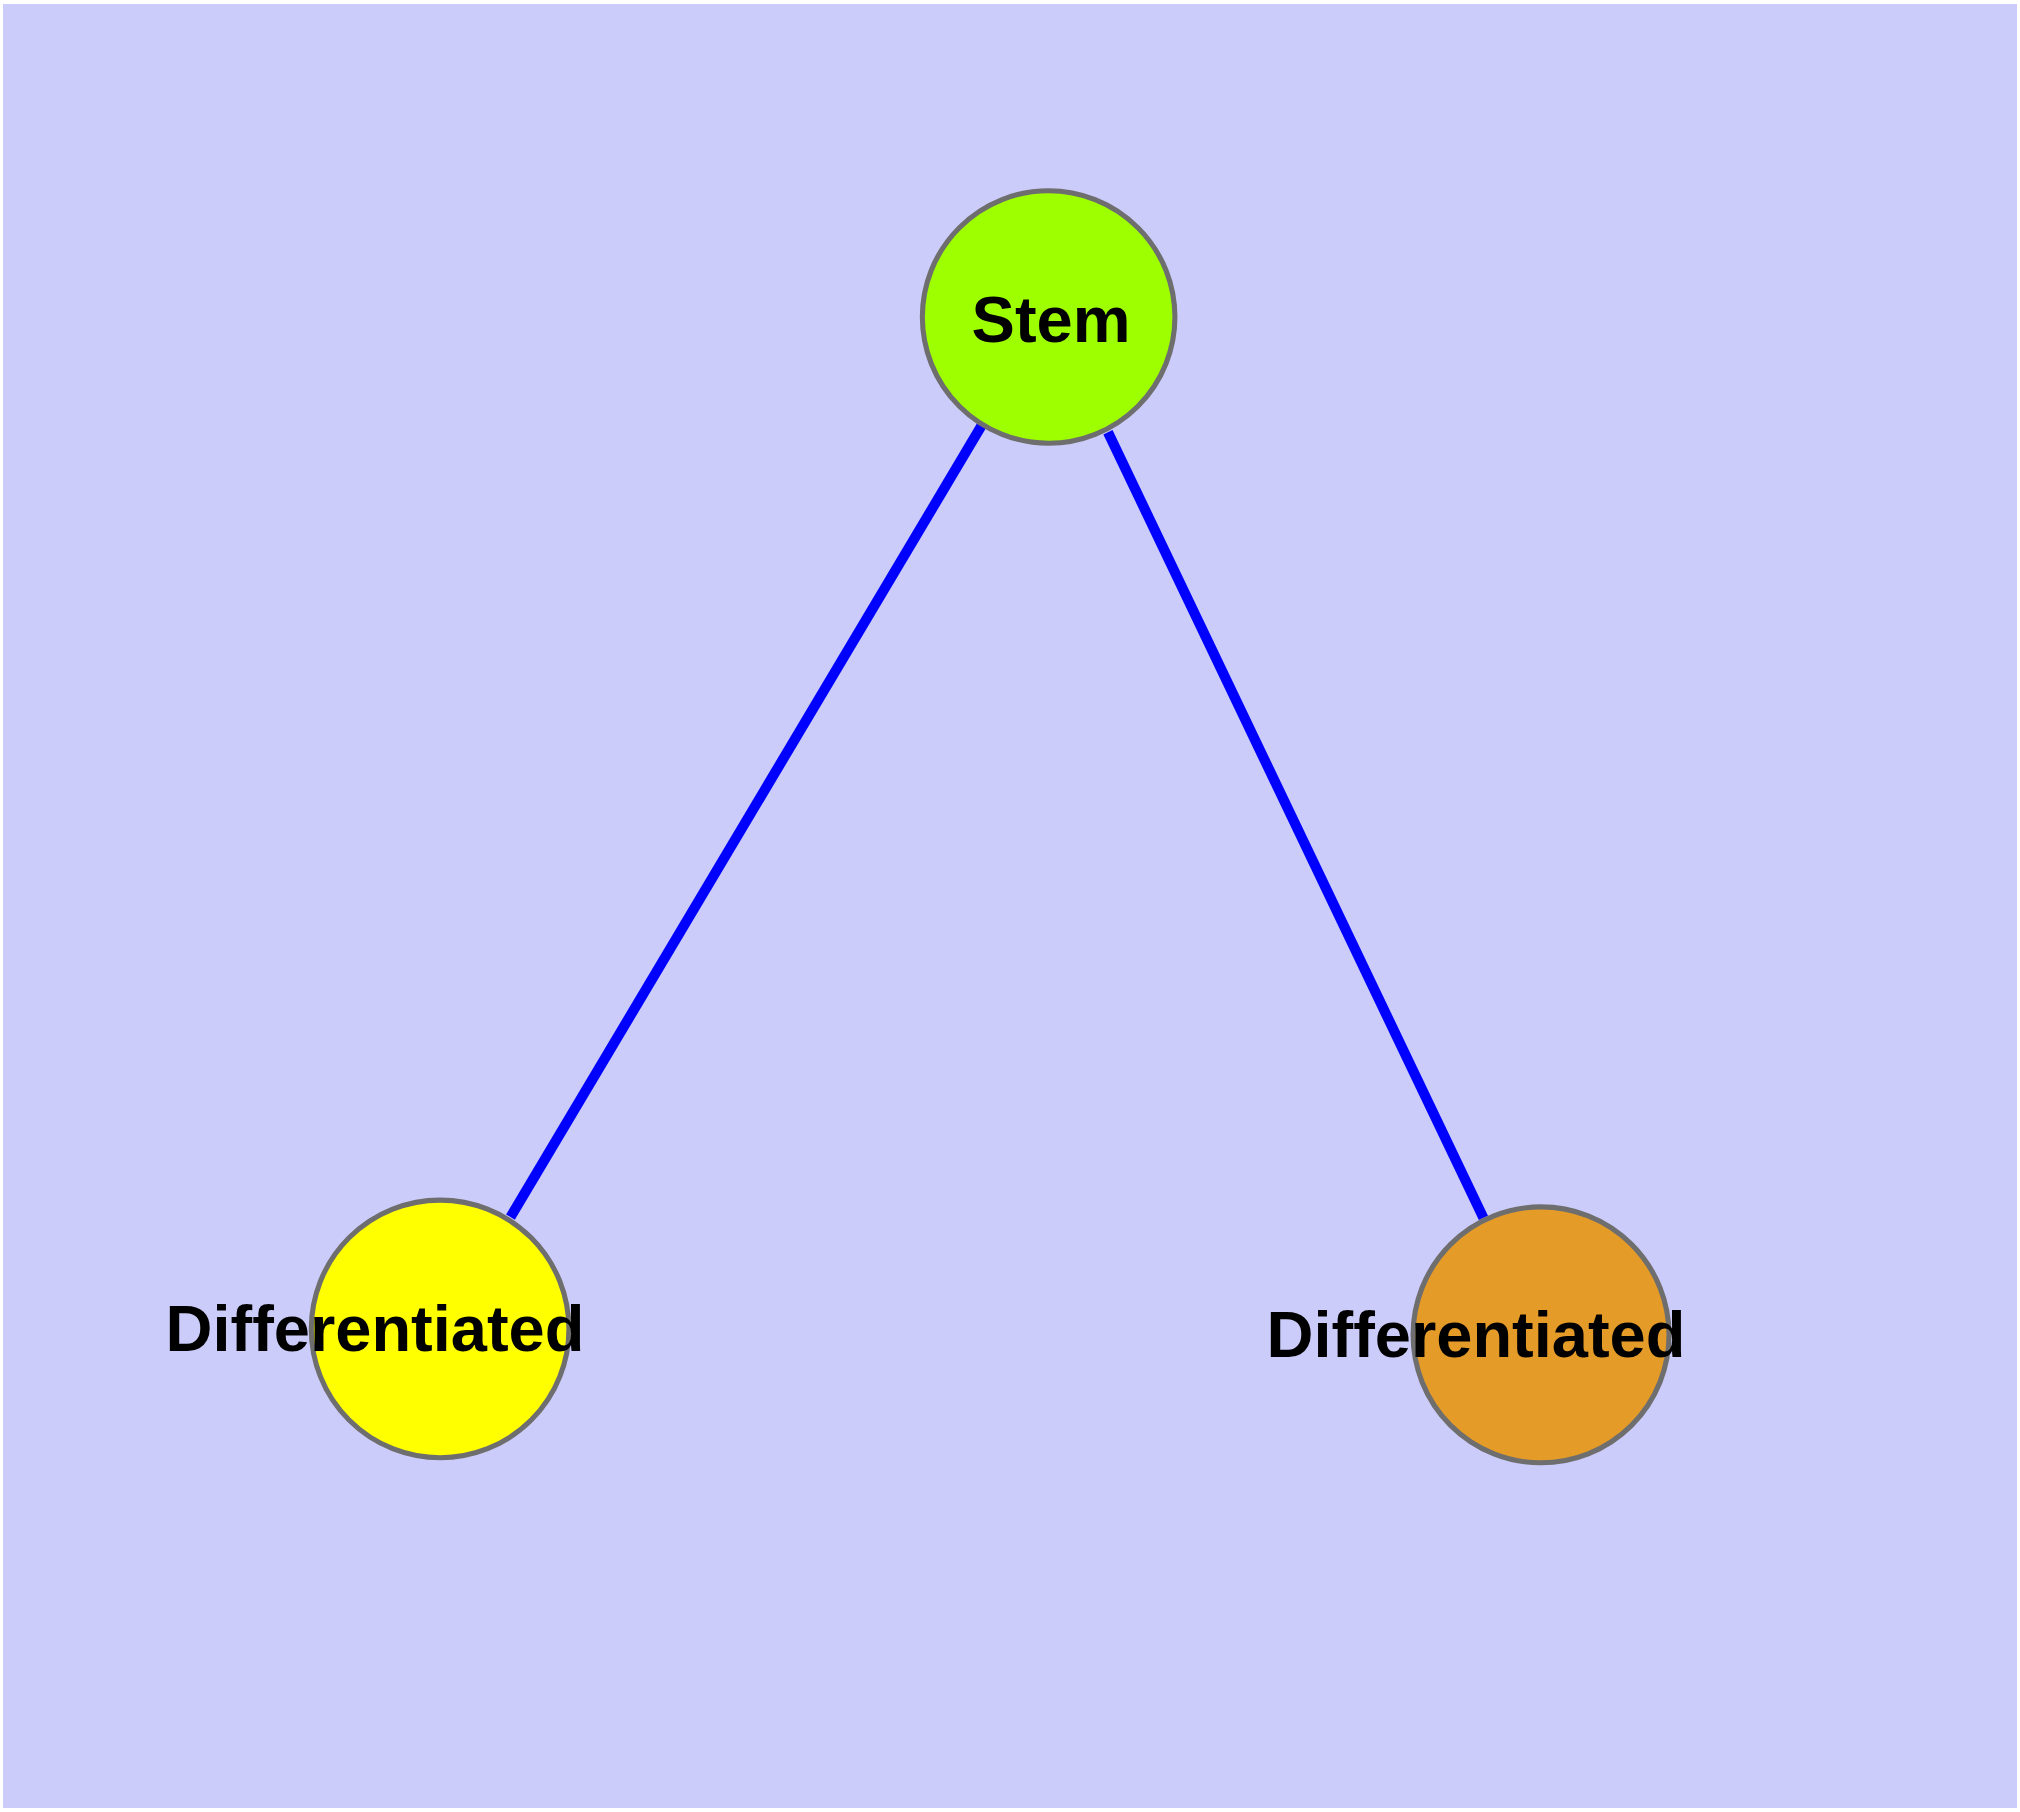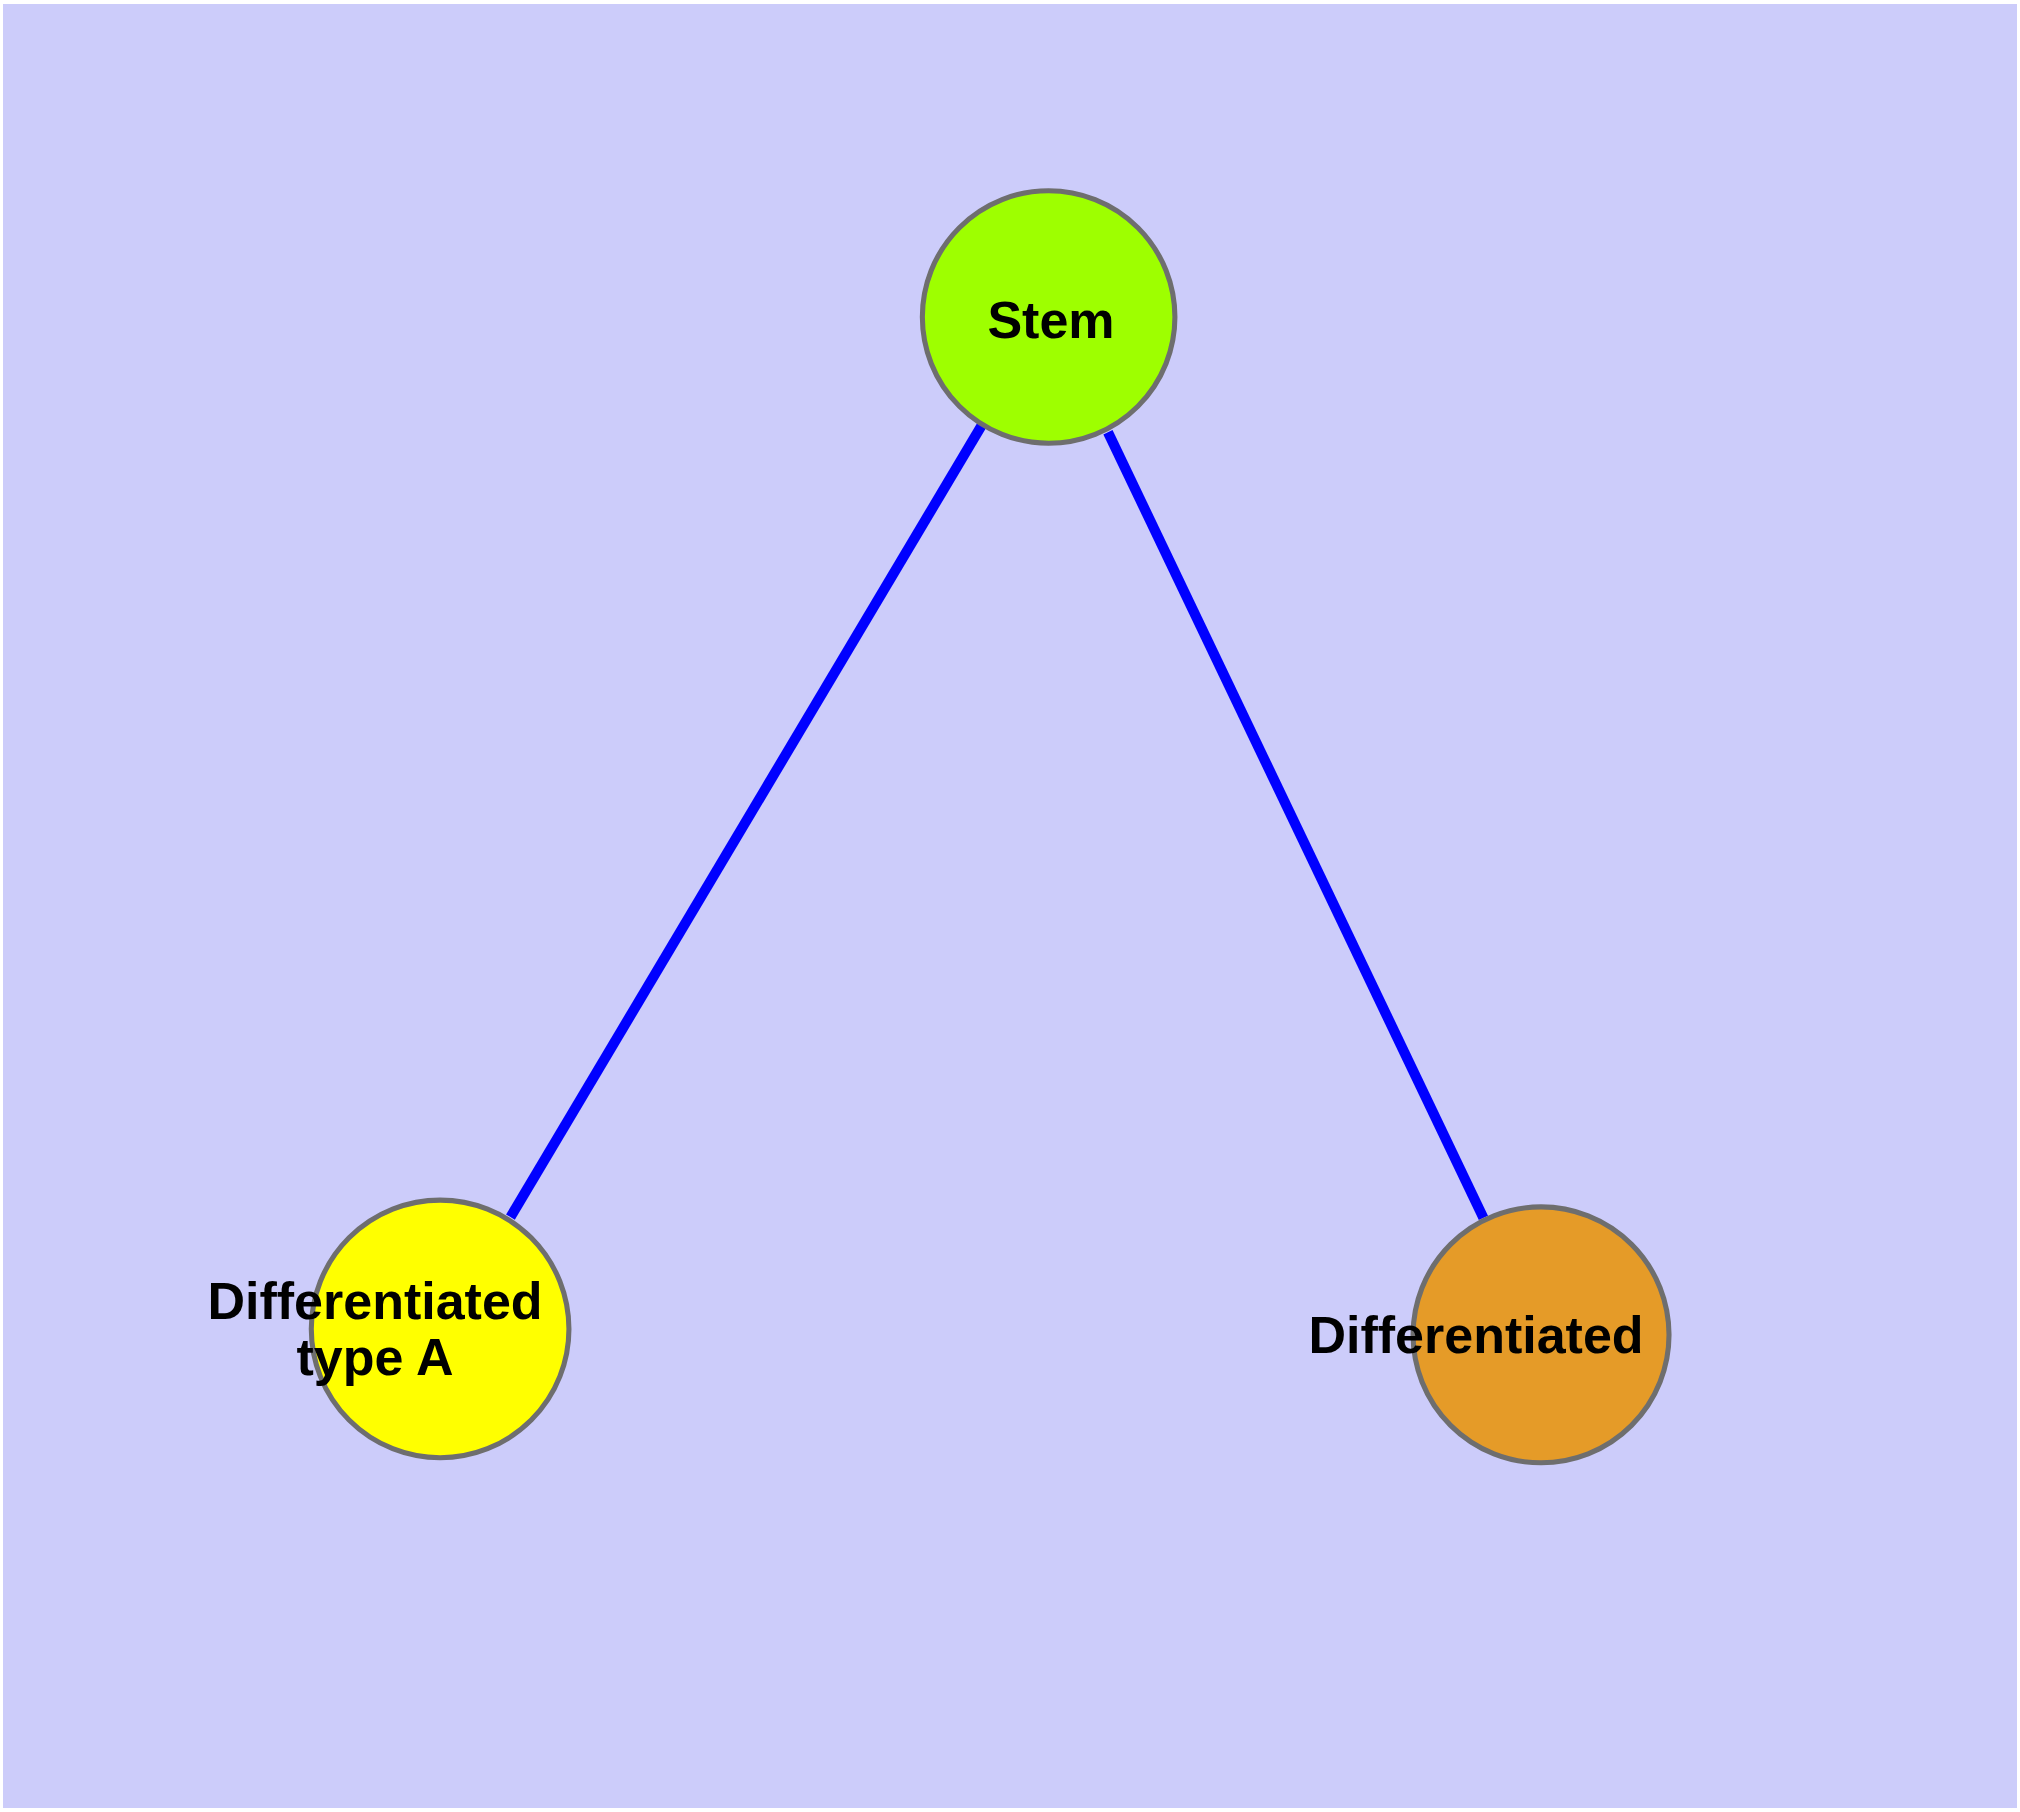--- a/index.html
+++ b/index.html
@@ -37,23 +37,23 @@
     stroke-width: 12;
     stroke-linecap: butt;
     fill: none;
   }
   .node-circle {
     stroke: #6e6e6e;
     stroke-width: 6;
   }
   .node-label {
     position: absolute;
-    text-align: center;
+    text-align: right;
     font-weight: bold;
-    font-size: 52px;
+    font-size: 65px;
     line-height: 1.08;
     color: #000000;
     white-space: pre;
     pointer-events: none;
     transform: translate(-50%, -50%);
     font-family: "Liberation Sans", "DejaVu Sans", sans-serif;
   }
 </style>
 </head>
 <body>
@@ -69,18 +69,18 @@
     </g>
     <g>
       <circle class="node-circle" cx="1237" cy="374" r="149" fill="#9eff00" stroke="#6e6e6e" stroke-width="6"></circle>
       <circle class="node-circle" cx="519" cy="1568" r="152" fill="#ffff00" stroke="#6e6e6e" stroke-width="6"></circle>
       <circle class="node-circle" cx="1818" cy="1575" r="151" fill="#e59b28" stroke="#6e6e6e" stroke-width="6"></circle>
     </g>
   </svg>
 
   <div class="node-label" style="left: 1051px; top: 320px; color: rgb(0, 0, 0);"><span>Stem</span></div>
 
-  <div class="node-label" style="left: 375px; top: 1329px; color: rgb(0, 0, 0);"><span>Differentiated</span><br><span>type A</span></div>
+  <div class="node-label" style="left: 375px; top: 1329px; color: rgb(0, 0, 0);"><span>Differentiated</span><br></div>
 
   <div class="node-label" style="left: 1476px; top: 1335px; color: rgb(0, 0, 0);"><span>Differentiated</span><br></div>
 
 </div>
 
 
 </body></html>

